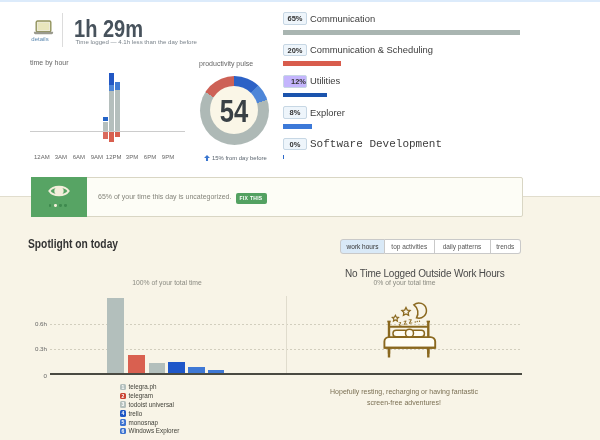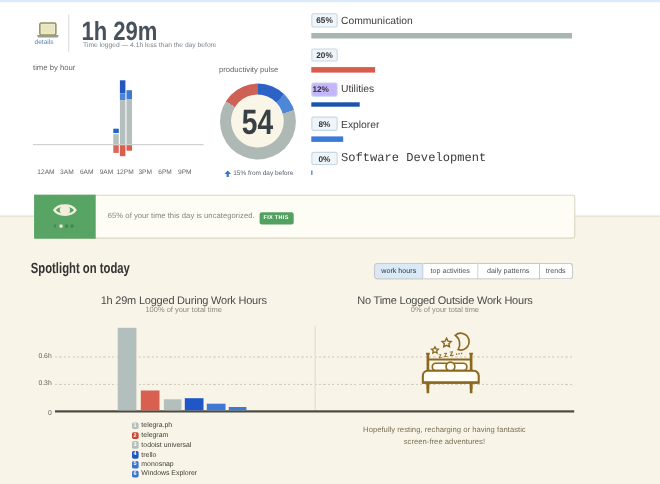--- a/index.html
+++ b/index.html
@@ -58,23 +58,24 @@
   <svg class="abs" style="left:204px;top:154.5px;" width="6" height="6" viewBox="0 0 7 7">
       <path d="M3.5 0 L7 3.6 H4.7 V7 H2.3 V3.6 H0 Z" fill="#3a76cf"></path>
     </svg>
   <div class="abs" style="left:212px;top:154.8px;font-size:5.9px;color:#5a646e;">15% from day before</div>
 
   <div class="abs" style="left:283px;top:12.3px;width:24px;height:12.7px;background:#eef5fb;border:1px solid #c7d7e4;border-radius:2px;font-size:7.5px;font-weight:bold;color:#333;text-align:center;line-height:11px;">65%</div>
   <div class="abs" style="left:310px;top:12.8px;font-size:9.4px;color:#3c3c3c;">Communication</div>
   <div class="abs" style="left:283px;top:30.1px;width:237.3px;height:4.6px;background:#a9b5b1;"></div>
 
   <div class="abs" style="left:283px;top:43.6px;width:24px;height:12.7px;background:#eef5fb;border:1px solid #c7d7e4;border-radius:2px;font-size:7.5px;font-weight:bold;color:#333;text-align:center;line-height:11px;">20%</div>
+  <div class="abs" style="left:310px;top:44.1px;font-size:9.4px;color:#3c3c3c;">Communication &amp; Scheduling</div>
   <div class="abs" style="left:283px;top:61.4px;width:58.4px;height:4.6px;background:#d85c4c;"></div>
 
-  <div class="abs" style="left:283px;top:74.9px;width:24px;height:12.7px;background:#c4b5fd;border:1px solid #c7d7e4;border-radius:2px;font-size:7.5px;font-weight:bold;color:#333;text-align:left;line-height:11px;">12%</div>
+  <div class="abs" style="left:283px;top:74.9px;width:24px;height:12.7px;background:#c4b5fd;border:1px solid #c7d7e4;border-radius:2px;font-size:7.5px;font-weight:bold;color:#333;text-align:right;line-height:11px;">12%</div>
   <div class="abs" style="left:310px;top:75.4px;font-size:9.4px;color:#3c3c3c;">Utilities</div>
   <div class="abs" style="left:283px;top:92.7px;width:43.8px;height:4.6px;background:#1b54ad;"></div>
 
   <div class="abs" style="left:283px;top:106.2px;width:24px;height:12.7px;background:#eef5fb;border:1px solid #c7d7e4;border-radius:2px;font-size:7.5px;font-weight:bold;color:#333;text-align:center;line-height:11px;">8%</div>
   <div class="abs" style="left:310px;top:106.7px;font-size:9.4px;color:#3c3c3c;">Explorer</div>
   <div class="abs" style="left:283px;top:124px;width:29.2px;height:4.6px;background:#3c79d8;"></div>
 
   <div class="abs" style="left:283px;top:137.5px;width:24px;height:12.7px;background:#eef5fb;border:1px solid #c7d7e4;border-radius:2px;font-size:7.5px;font-weight:bold;color:#333;text-align:center;line-height:11px;">0%</div>
   <div class="abs" style="left:310px;top:138px;font-size:11px;color:#3c3c3c;font-family:Liberation Mono, monospace;">Software Development</div>
   <div class="abs" style="left:282.5px;top:155.1px;width:1.6px;height:4.2px;background:#2e6ac8;"></div>
@@ -94,23 +95,22 @@
 
   <div class="abs" style="left:28px;top:235.8px;font-size:13.5px;font-weight:bold;color:#333;transform:scaleX(0.76);transform-origin:0 0;white-space:nowrap;">Spotlight on today</div>
 
   <div class="abs" style="left:340px;top:238.8px;height:15.3px;display:flex;font-size:6.5px;color:#555;">
     <div style="width:45px;background:#d9e9f7;border:1px solid #c9c9c9;border-radius:3px 0 0 3px;text-align:center;line-height:13.5px;color:#333;">work hours</div>
     <div style="width:49.5px;background:#fff;border:1px solid #c9c9c9;border-left:none;text-align:center;line-height:13.5px;">top activities</div>
     <div style="width:56px;background:#fff;border:1px solid #c9c9c9;border-left:none;text-align:center;line-height:13.5px;">daily patterns</div>
     <div style="width:30.5px;background:#fff;border:1px solid #c9c9c9;border-left:none;border-radius:0 3px 3px 0;text-align:center;line-height:13.5px;">trends</div>
   </div>
 
-  <div class="abs" style="left:67px;top:267.5px;width:200px;text-align:center;font-size:10px;color:#4a4a4a;letter-spacing:-0.2px;">1h 29m Logged During Work Hours</div>
   <div class="abs" style="left:67px;top:279px;width:200px;text-align:center;font-size:6.8px;color:#8b8b82;">100% of your total time</div>
-  <div class="abs" style="left:304.5px;top:267.5px;width:200px;text-align:center;font-size:10px;color:#4a4a4a;letter-spacing:-0.2px;">No Time Logged Outside Work Hours</div>
+  <div class="abs" style="left:304.5px;top:267.5px;width:200px;text-align:right;font-size:10px;color:#4a4a4a;letter-spacing:-0.2px;">No Time Logged Outside Work Hours</div>
   <div class="abs" style="left:304.5px;top:279px;width:200px;text-align:center;font-size:6.8px;color:#8b8b82;">0% of your total time</div>
 
   <div class="abs" style="left:50px;top:323.5px;width:471px;height:1px;background:repeating-linear-gradient(90deg,#d2cebe 0 2px,rgba(0,0,0,0) 2px 4px);"></div>
   <div class="abs" style="left:50px;top:348.5px;width:471px;height:1px;background:repeating-linear-gradient(90deg,#d2cebe 0 2px,rgba(0,0,0,0) 2px 4px);"></div>
   <div class="abs" style="left:285.5px;top:295.5px;width:1px;height:78px;background:#e0dccd;"></div>
   <div class="abs" style="left:50px;top:373px;width:472px;height:1.5px;background:#4a4a42;"></div>
 
   <div class="abs" style="left:27px;top:319.7px;width:20px;text-align:right;font-size:6.2px;color:#666;">0.6h</div>
   <div class="abs" style="left:27px;top:344.7px;width:20px;text-align:right;font-size:6.2px;color:#666;">0.3h</div>
   <div class="abs" style="left:27px;top:372px;width:20px;text-align:right;font-size:6.2px;color:#666;">0</div>

